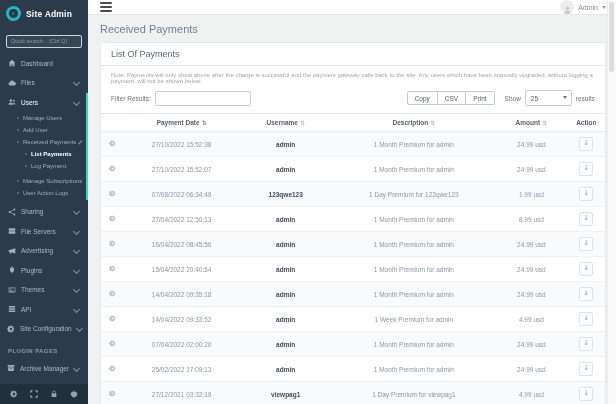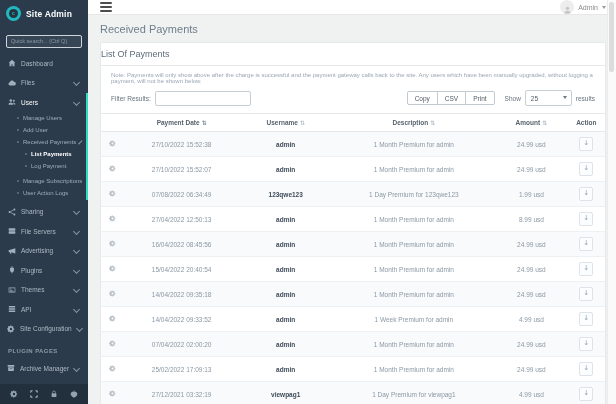--- a/index.html
+++ b/index.html
@@ -47,21 +47,21 @@
   .hamburger{display:inline-flex;flex-direction:column;gap:2px;cursor:pointer;padding:2px;}
   .hamburger i{display:block;width:12px;height:2px;background:#4d4d4d;border-radius:1px;}
   .userchip{display:flex;align-items:center;gap:4px;cursor:pointer;}
   .avatar{width:14px;height:14px;border-radius:50%;background:#ededed;display:flex;align-items:flex-end;justify-content:center;overflow:hidden;}
   .avatar svg{width:9px;height:9px;fill:#c4c4c4;}
   .user-name{font-size:7px;color:#8b8b8b;}
   .caret{width:0;height:0;border-left:2.5px solid transparent;border-right:2.5px solid transparent;border-top:3px solid #9a9a9a;}
   .pagetitle{padding:8px 12px 7px;font-size:11px;color:#6e7e8c;}
 
   .panel{margin:0 10px 0 12px;background:#fff;border:1px solid #e6e9eb;border-radius:2px;padding-bottom:7px;}
-  .panel-head{padding:6px 0;font-size:9px;color:#5d6c7b;border-bottom:1px solid #e6e9eb;}
+  .panel-head{padding:6px 10px;font-size:9px;color:#5d6c7b;border-bottom:1px solid #e6e9eb;}
   .note{padding:6px 10px 1px;font-size:6px;color:#9aa7b4;}
   .controls{display:flex;align-items:center;justify-content:space-between;padding:5px 10px;}
   .filter{display:flex;align-items:center;gap:4px;}
   .filter label{font-size:6.5px;color:#66727e;}
   .filter input{width:88px;height:13px;border:1px solid #c6ced6;border-radius:2px;font-size:6.5px;padding:0 3px;font-family:"Liberation Sans",sans-serif;}
   .right-controls{display:flex;align-items:center;gap:4px;}
   .btn-group{display:flex;}
   .btn-group button{font-size:6.5px;color:#4f5a64;background:#fff;border:1px solid #c2cad1;
     padding:2.5px 7px;margin-left:-1px;cursor:pointer;font-family:"Liberation Sans",sans-serif;}
   .btn-group button:first-child{border-radius:2px 0 0 2px;margin-left:0;}

